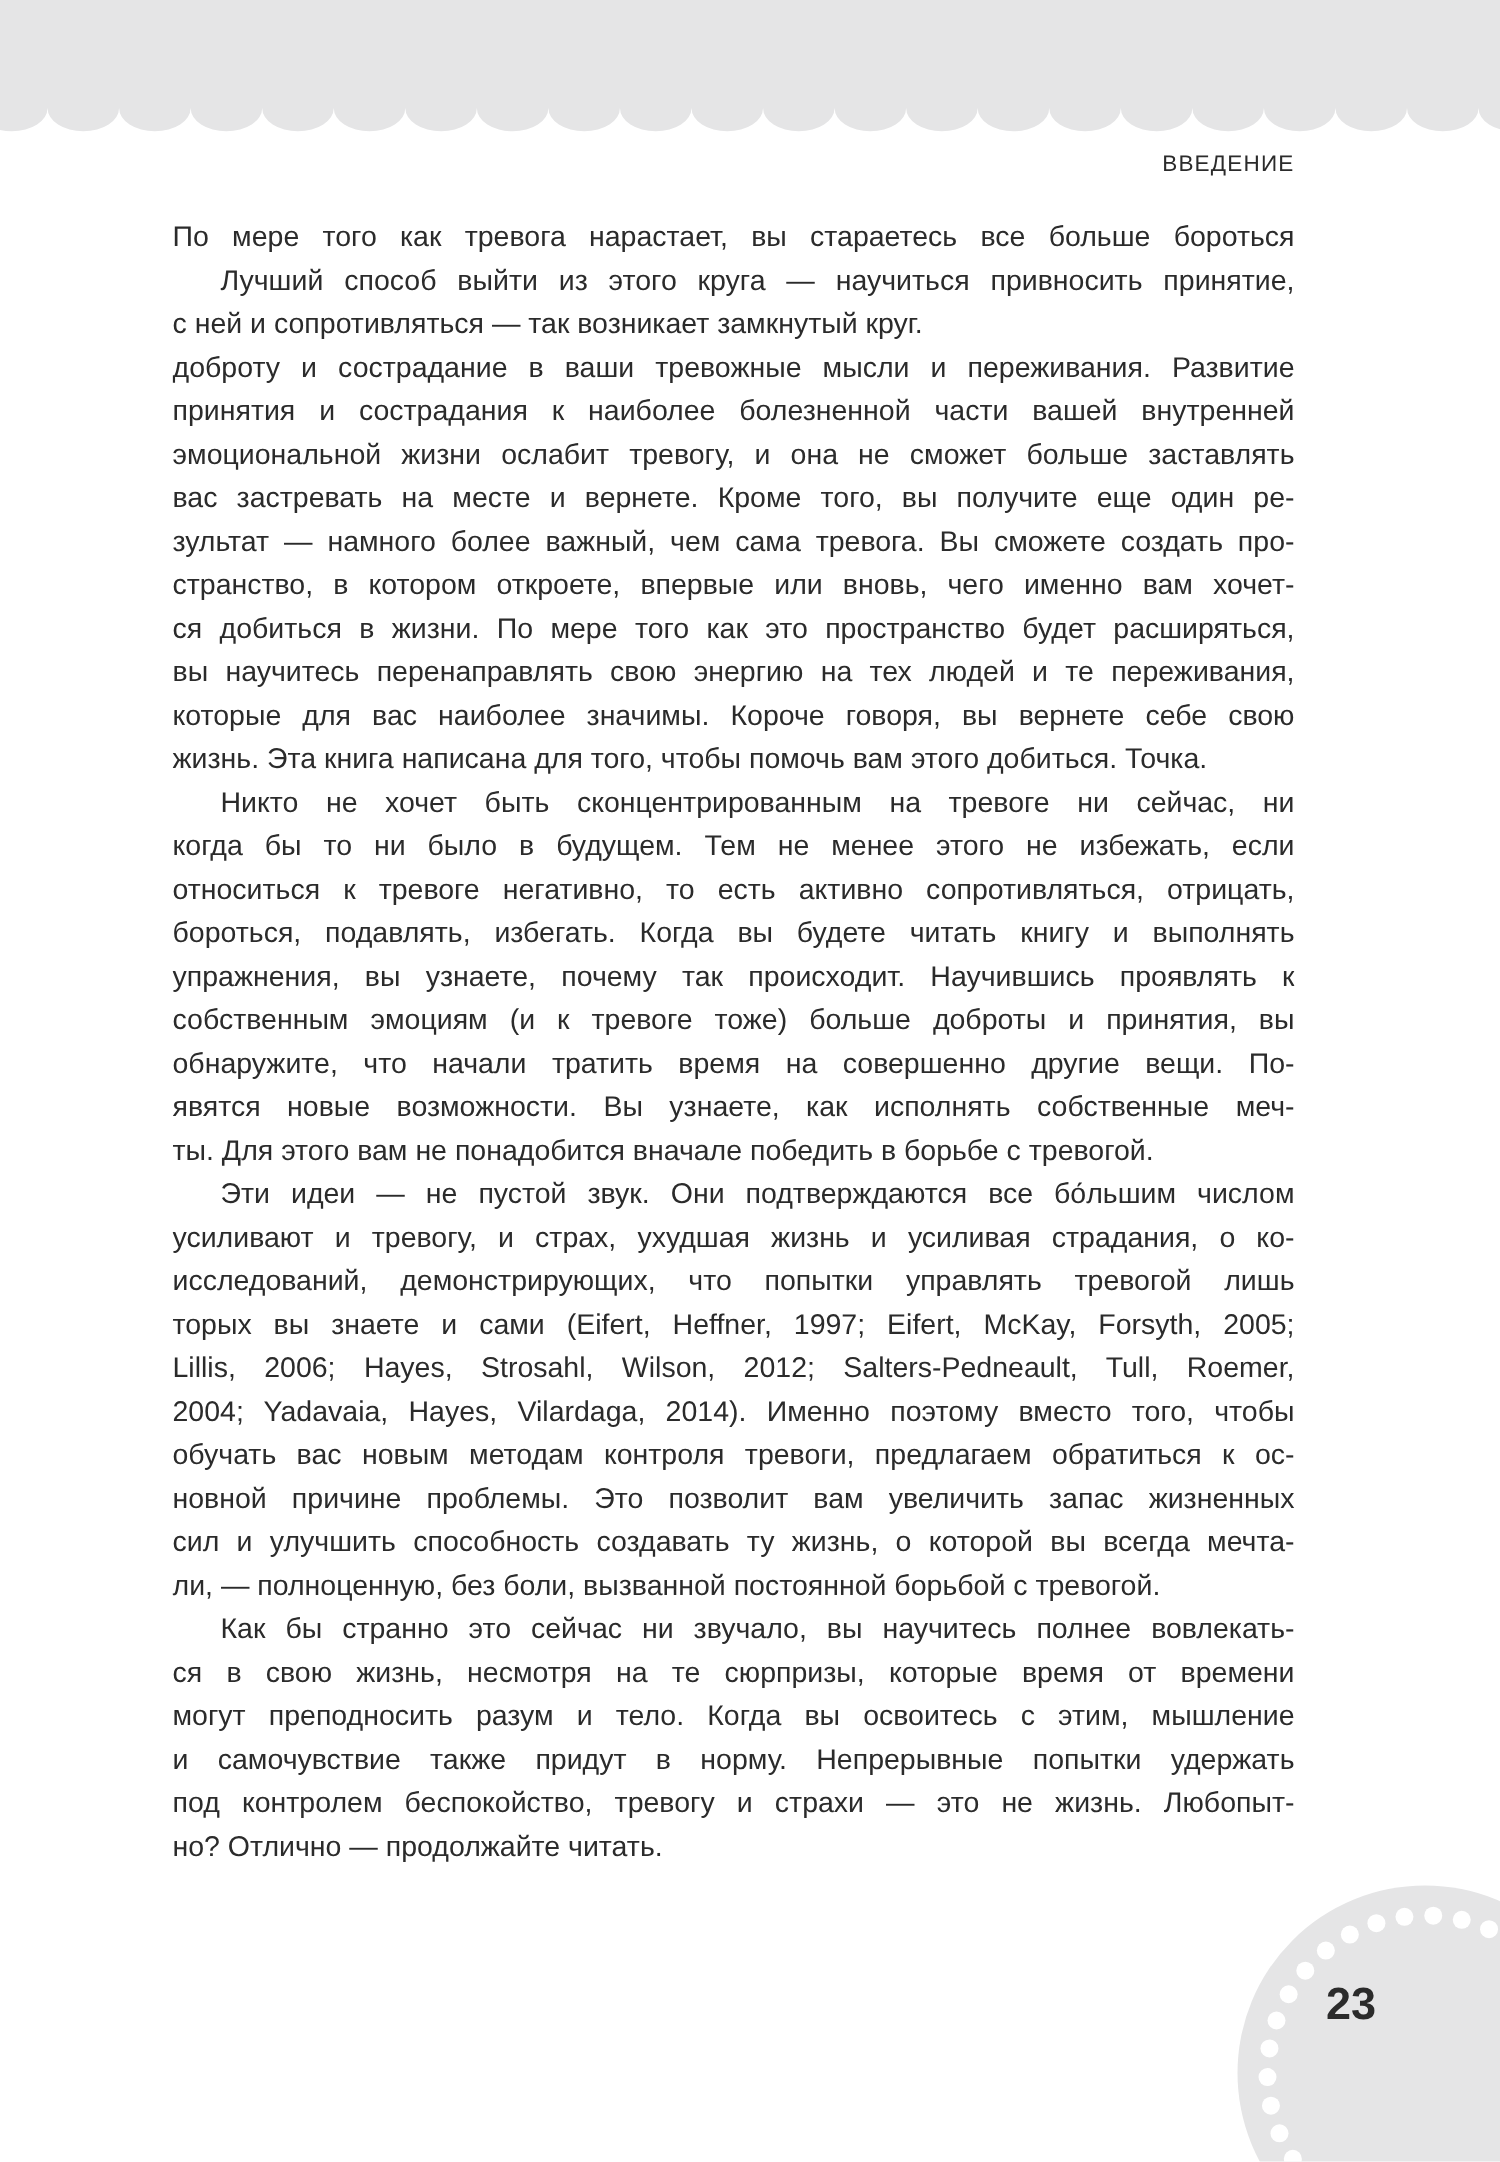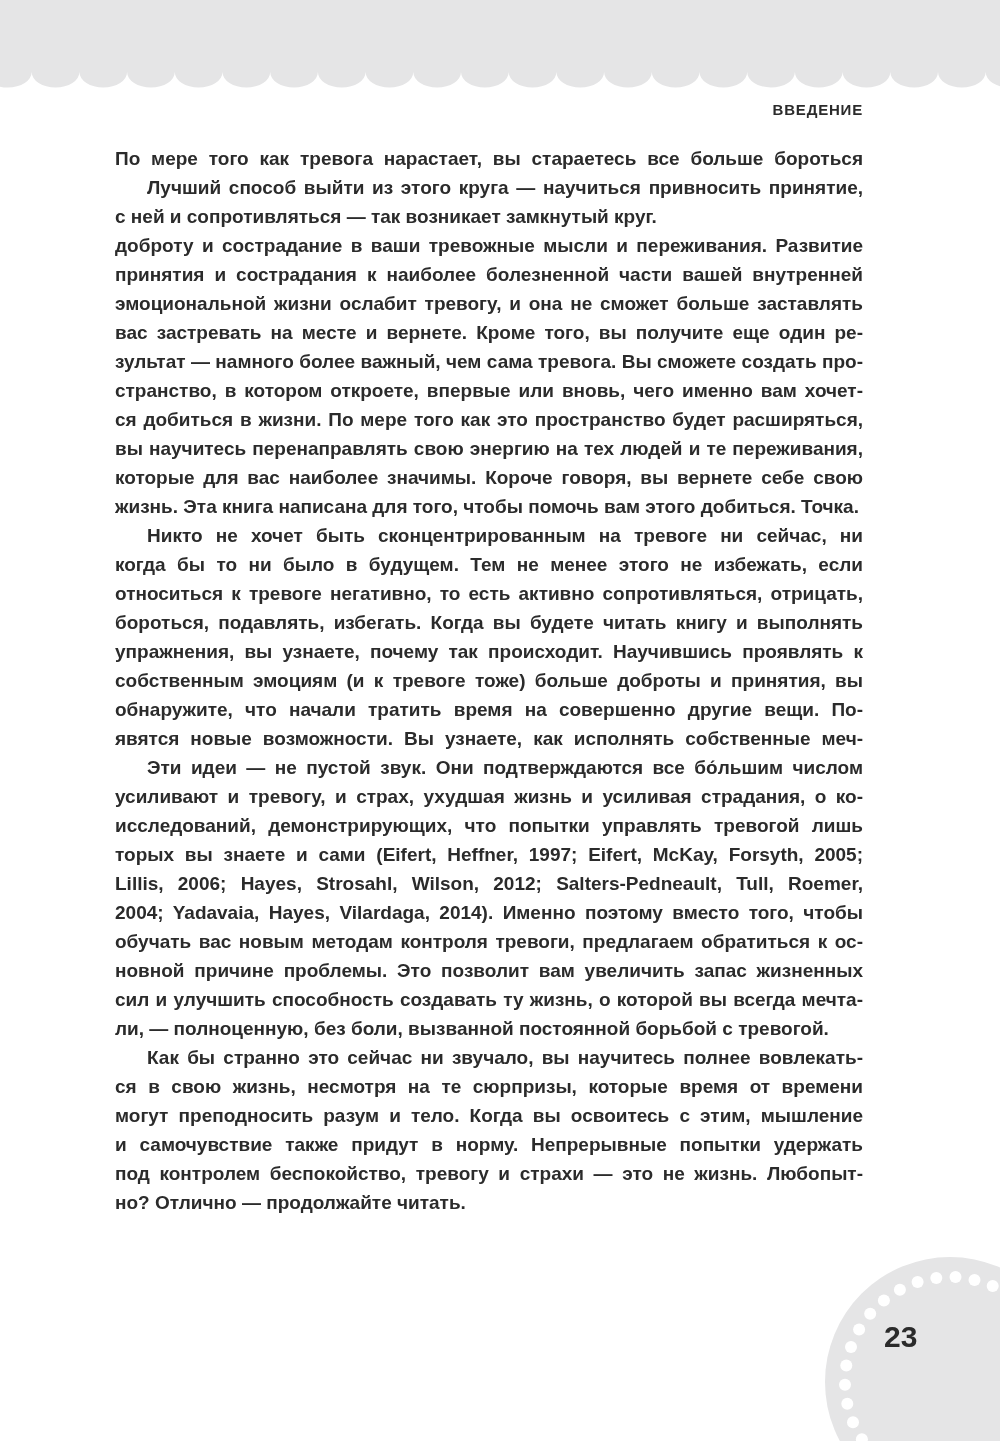--- a/index.html
+++ b/index.html
@@ -15,40 +15,39 @@
     position: absolute;
     left: 0; top: 0;
     display: block;
   }
   .scallop-band path { fill: var(--decor-gray, #e5e5e6); }
   .running-header {
     position: absolute;
     top: 101px;
     right: 137px;
     font-size: 15px;
-    font-weight: bold;
+    font-weight: normal;
     letter-spacing: 0.8px;
     color: var(--text-color, #2b2b2b);
   }
   .text-block {
     position: absolute;
     left: 115px;
     top: 144px;
     width: 748px;
     font-size: 19px;
     line-height: 29px;
     color: var(--text-color, #2f2f2f);
   }
   .line {
     height: 29px;
     text-align: justify;
     text-align-last: justify;
     overflow: hidden;
     white-space: nowrap;
-    font-weight: bold;
   }
   .line.justified { white-space: normal; }
   .line.para-end { text-align-last: left; }
   .line.indent { text-indent: 32px; }
   .corner-circle {
     position: absolute;
     left: 820px;
     top: 1252px;
     display: block;
   }
@@ -97,20 +96,21 @@
       <div class="line justified">которые для вас наиболее значимы. Короче говоря, вы вернете себе свою</div>
       <div class="line justified para-end">жизнь. Эта книга написана для того, чтобы помочь вам этого добиться. Точка.</div>
       <div class="line justified indent">Никто не хочет быть сконцентрированным на тревоге ни сейчас, ни</div>
       <div class="line justified">когда бы то ни было в будущем. Тем не менее этого не избежать, если</div>
       <div class="line justified">относиться к тревоге негативно, то есть активно сопротивляться, отрицать,</div>
       <div class="line justified">бороться, подавлять, избегать. Когда вы будете читать книгу и выполнять</div>
       <div class="line justified">упражнения, вы узнаете, почему так происходит. Научившись проявлять к</div>
       <div class="line justified">собственным эмоциям (и к тревоге тоже) больше доброты и принятия, вы</div>
       <div class="line justified">обнаружите, что начали тратить время на совершенно другие вещи. По-</div>
       <div class="line justified">явятся новые возможности. Вы узнаете, как исполнять собственные меч-</div>
+      <div class="line justified para-end">ты. Для этого вам не понадобится вначале победить в борьбе с тревогой.</div>
       <div class="line justified indent">Эти идеи — не пустой звук. Они подтверждаются все бо́льшим числом</div>
       <div class="line justified">усиливают и тревогу, и страх, ухудшая жизнь и усиливая страдания, о ко-</div>
       <div class="line justified">исследований, демонстрирующих, что попытки управлять тревогой лишь</div>
       <div class="line justified">торых вы знаете и сами (Eifert, Heffner, 1997; Eifert, McKay, Forsyth, 2005;</div>
       <div class="line justified">Lillis, 2006; Hayes, Strosahl, Wilson, 2012; Salters-Pedneault, Tull, Roemer,</div>
       <div class="line justified">2004; Yadavaia, Hayes, Vilardaga, 2014). Именно поэтому вместо того, чтобы</div>
       <div class="line justified">обучать вас новым методам контроля тревоги, предлагаем обратиться к ос-</div>
       <div class="line justified">новной причине проблемы. Это позволит вам увеличить запас жизненных</div>
       <div class="line justified">сил и улучшить способность создавать ту жизнь, о которой вы всегда мечта-</div>
       <div class="line justified para-end">ли, — полноценную, без боли, вызванной постоянной борьбой с тревогой.</div>

